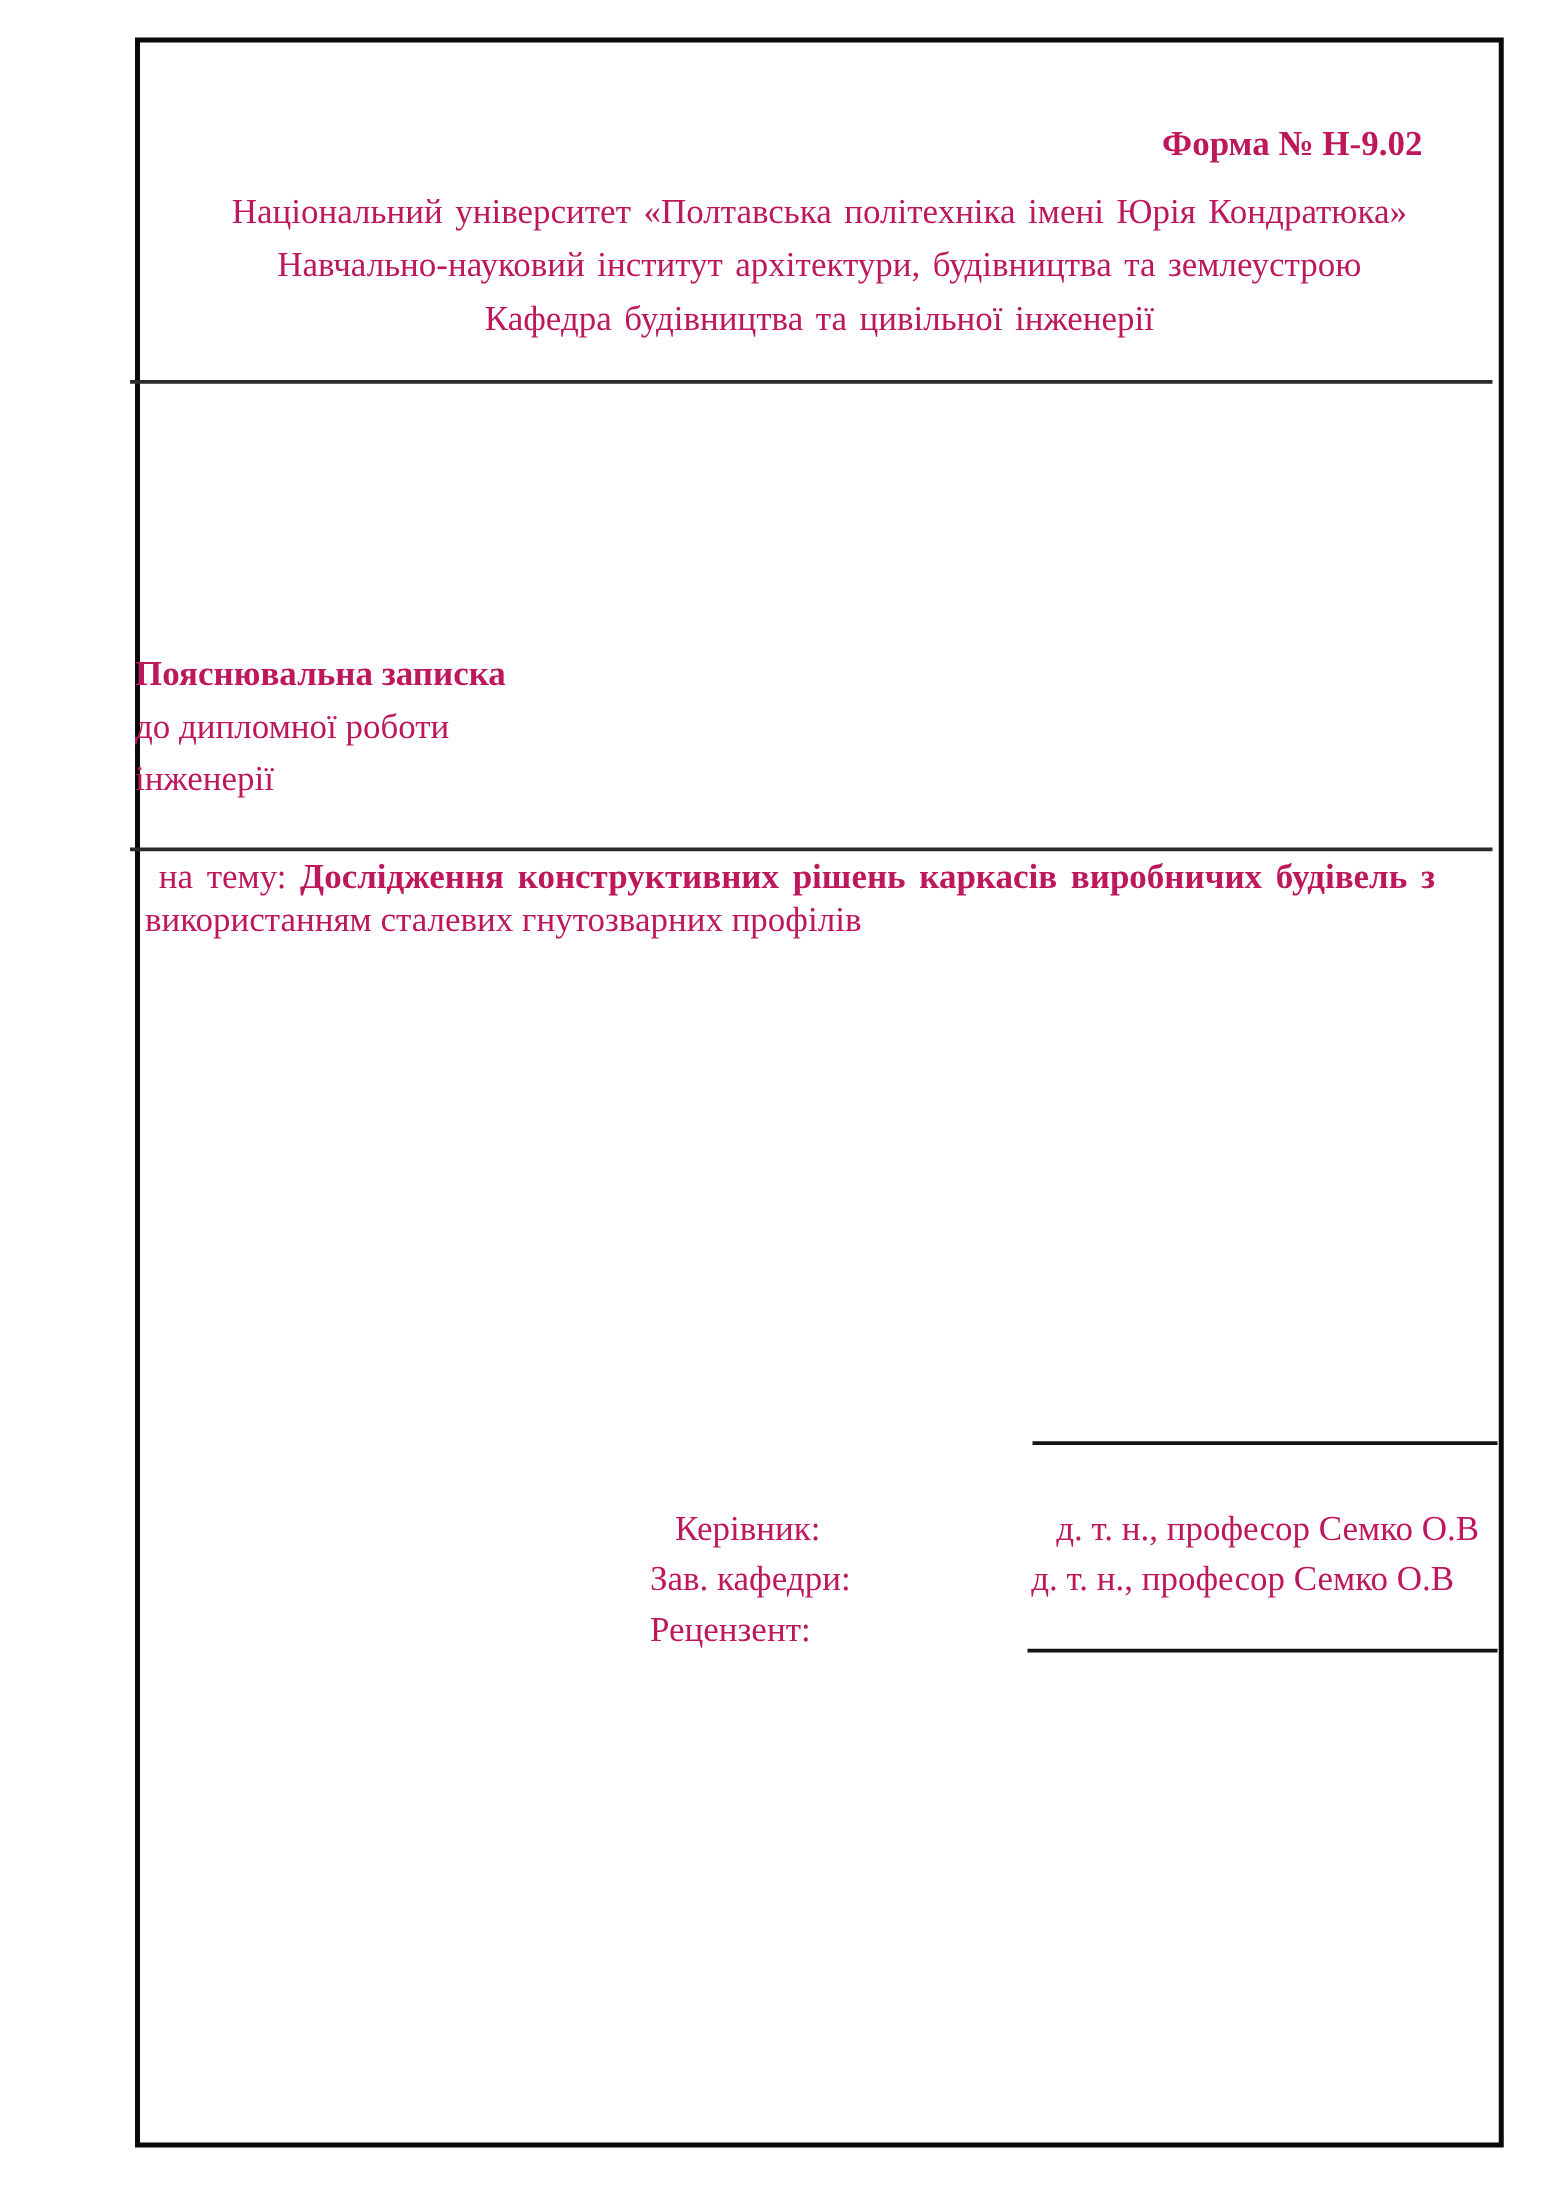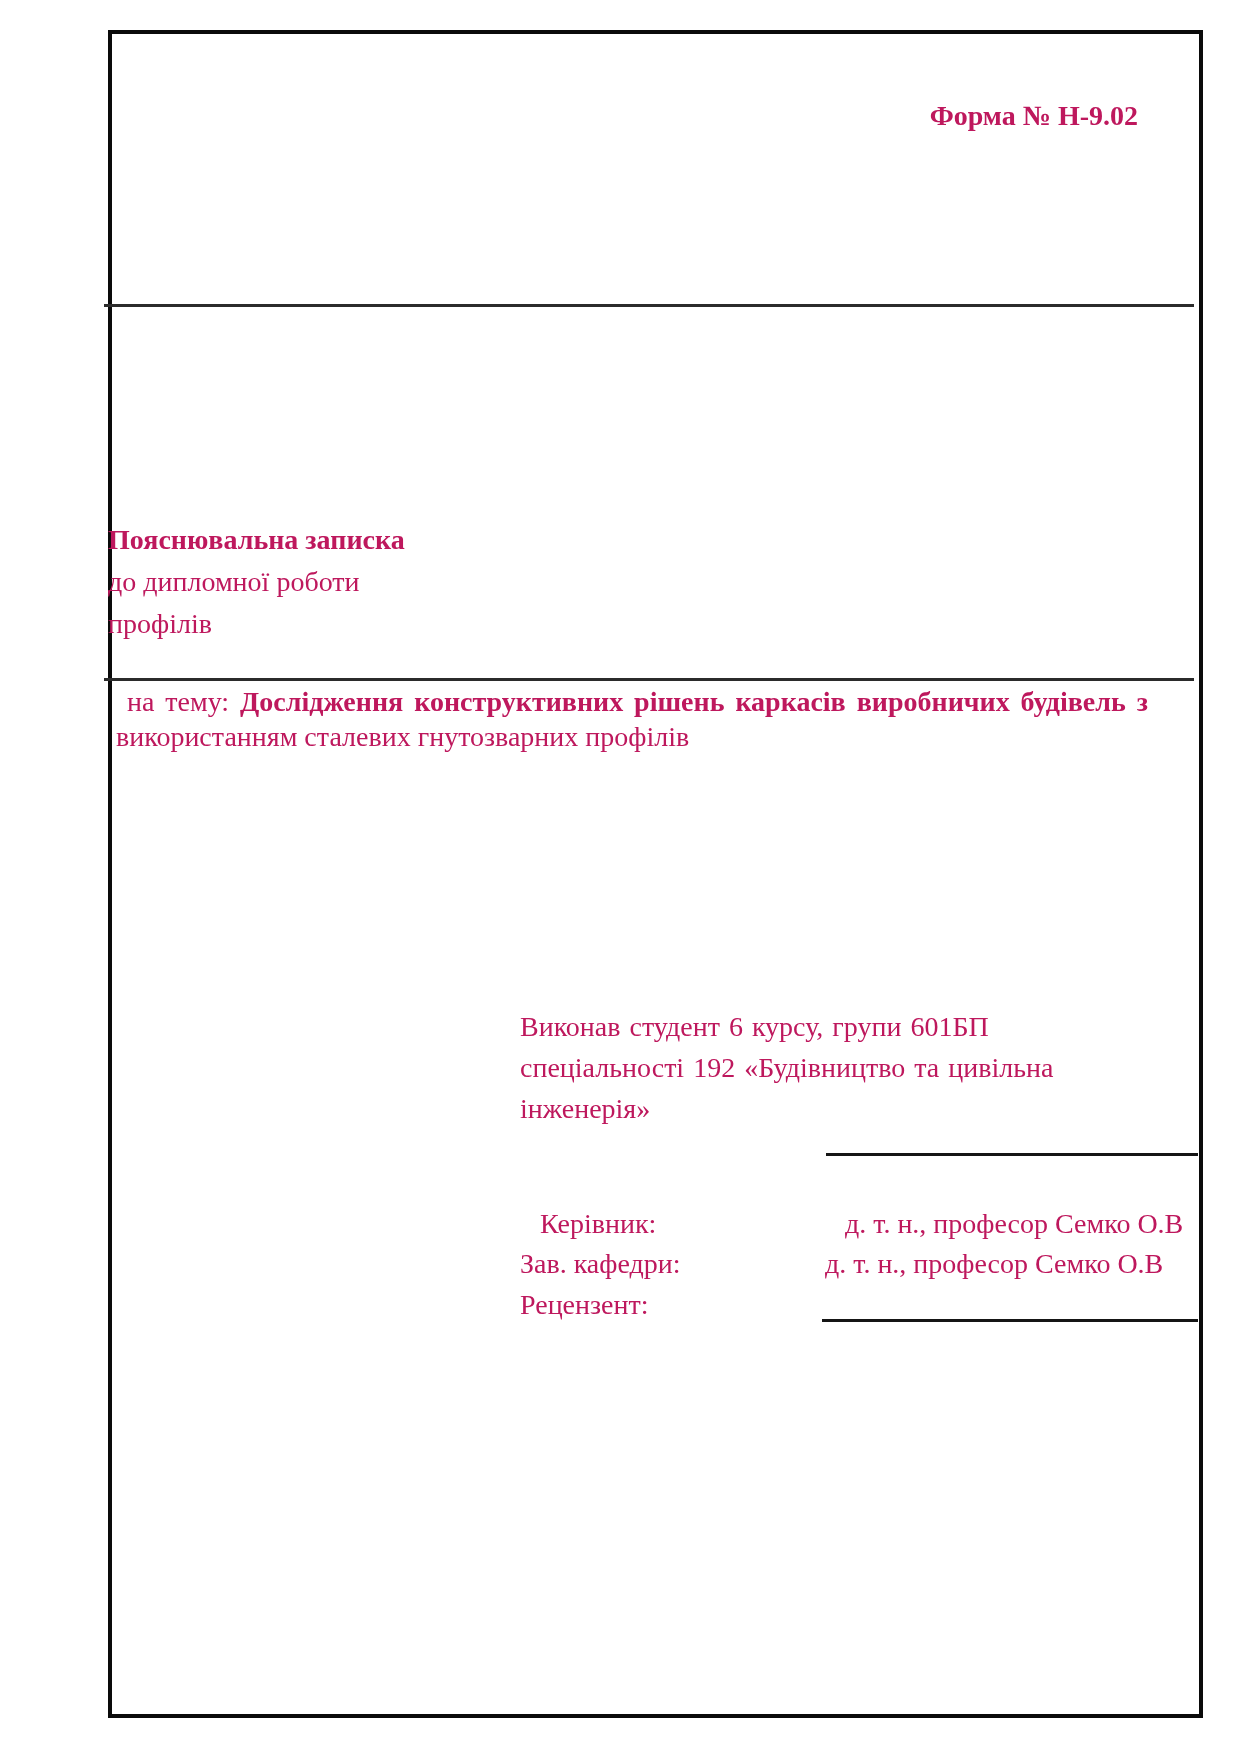--- a/index.html
+++ b/index.html
@@ -113,40 +113,40 @@
 </style>
 </head>
 <body>
 
 <div id="page">
 
   <div class="frame"></div>
 
   <div class="form-label">Форма № Н-9.02</div>
 
+  <div class="header-block">
+    <div>Національний університет «Полтавська політехніка імені Юрія Кондратюка»</div>
+    <div>Навчально-науковий інститут архітектури, будівництва та землеустрою</div>
+    <div>Кафедра будівництва та цивільної інженерії</div>
+  </div>
 
   <div class="rule" id="rule-header"></div>
 
   <div class="title-block">
     <div class="doc-title">Пояснювальна записка</div>
     <div>до дипломної роботи</div>
-    <div>профілів</div>
+    <div>інженерії</div>
   </div>
 
   <div class="rule" id="rule-title"></div>
 
   <div class="topic-line1"><span>на тему:</span> <span class="topic-title">Дослідження конструктивних рішень каркасів виробничих будівель з</span></div>
 
   <div class="topic-line2">використанням сталевих гнутозварних профілів</div>
 
-  <div class="student-block">
-    <div>Виконав студент 6 курсу, групи 601БП</div>
-    <div>спеціальності 192 «Будівництво та цивільна</div>
-    <div>інженерія»</div>
-  </div>
 
   <div class="sig-line" id="sig-line-1"></div>
 
   <div class="sig-row" id="sig-row-0">
     <span class="sig-label">Керівник:</span>
     <span class="sig-value">д. т. н., професор Семко О.В</span>
   </div>
 
   <div class="sig-row" id="sig-row-1">
     <span class="sig-label">Зав. кафедри:</span>

